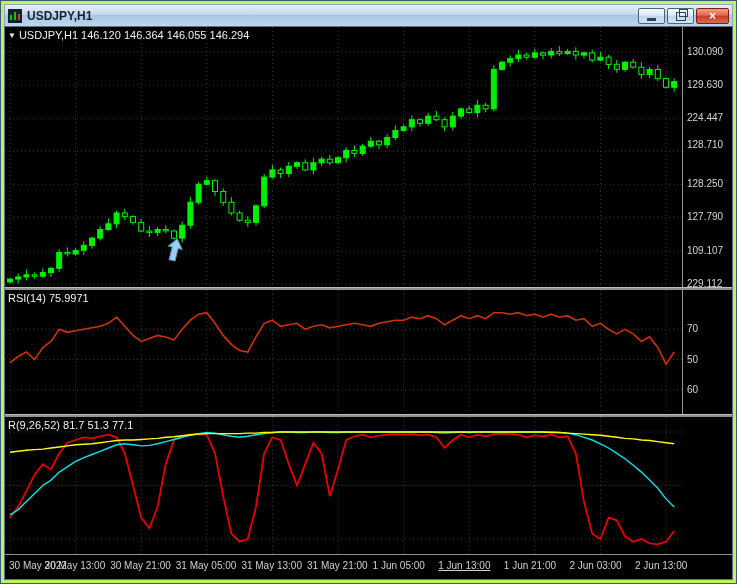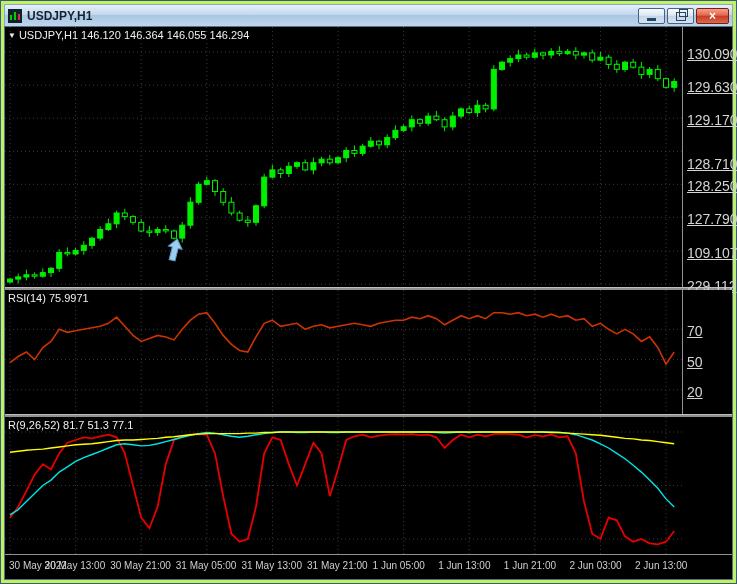--- a/index.html
+++ b/index.html
@@ -17,21 +17,21 @@
   .glyph-restore::before{content:"";position:absolute;left:2px;top:-4px;width:7px;height:6px;border:1px solid #28455f;}
   .glyph-close{color:#fff;font-size:12px;line-height:1;font-weight:700;}
   .chart-frame{box-sizing:border-box;height:554px;border:1px solid #55708a;background:#000;}
   .panel{position:relative;background:#000;border-radius:10px;}
   .panel svg{position:absolute;left:0;top:0;display:block;}
   .panel-main{height:260px;}
   .panel-rsi{height:124px;}
   .panel-wpr{height:137px;}
   .separator{height:3px;background:#8f8f8f;border-top:1px solid #bdbdbd;box-sizing:border-box;}
   .axis{position:absolute;right:0;top:0;bottom:0;width:50px;box-sizing:border-box;border-left:1px solid #909090;background:#000;}
-  .tick{position:absolute;left:4px;font-size:14px;color:#d4d4d4;white-space:nowrap;text-decoration:underline;}
+  .tick{position:absolute;left:4px;font-size:10px;color:#d4d4d4;white-space:nowrap;}
   .panel-label{position:absolute;top:2px;left:3px;font-size:11px;color:#f0f0f0;z-index:3;white-space:nowrap;}
   .dd-icon{display:inline-block;font-size:8px;color:#e8e8e8;margin-right:3px;vertical-align:1px;}
   .time-axis{position:relative;height:25px;border-top:1px solid #909090;box-sizing:border-box;background:#000;}
   .time-label{position:absolute;top:5px;font-size:10px;color:#cfcfcf;white-space:nowrap;}
 </style>
 </head>
 <body>
 
 <div class="window">
   <div class="titlebar">
@@ -247,22 +247,22 @@
             <rect x="666.7" y="54.6" width="5" height="5.7" fill="#00F000" stroke="#00F000"></rect>
           </g>
           <path transform="rotate(14 169 225.5248618784528)" d="M169 211.5248618784528 L162 220.5248618784528 L166 220.5248618784528 L166 233.5248618784528 L172 233.5248618784528 L172 220.5248618784528 L176 220.5248618784528 Z" fill="#9CCEF0" stroke="#5d9ac8"></path>
         </svg>
       <div class="panel-label">
         <span class="dd-icon">▼</span><span>USDJPY,H1 146.120 146.364 146.055 146.294</span>
       </div>
       <div class="axis" id="axis-main">
           <div class="tick" style="top: 19.1381px;">130.090</div>
           <div class="tick" style="top: 52.1768px;">129.630</div>
-          <div class="tick" style="top: 85.2155px;">129.170</div>
-          <div class="tick" style="top: 129px;">128.710</div>
+          <div class="tick" style="top: 85.2155px;">224.447</div>
+          <div class="tick" style="top: 112px;">128.710</div>
           <div class="tick" style="top: 151.293px;">128.250</div>
           <div class="tick" style="top: 184.331px;">127.790</div>
           <div class="tick" style="top: 218.088px;">109.107</div>
           <div class="tick" style="top: 251.127px;">229.112</div>
         </div>
     </div>
 
     <div class="separator"></div>
 
     <div class="panel panel-rsi">
@@ -282,21 +282,21 @@
             <line x1="0" y1="39.3" x2="677" y2="39.3"></line>
             <line x1="0" y1="69.6" x2="677" y2="69.6"></line>
             <line x1="0" y1="99.8" x2="677" y2="99.8"></line>
           </g>
           <polyline fill="none" stroke="#CC3300" stroke-width="1.6" points="5.0,72.6 13.2,66.5 21.4,62.0 29.6,69.6 37.8,57.5 46.0,51.4 54.2,39.3 62.4,42.3 70.6,40.8 78.8,39.3 87.0,37.8 95.2,36.3 103.4,33.3 111.6,27.2 119.8,36.3 128.0,45.4 136.2,51.4 144.4,48.4 152.6,45.4 160.8,46.9 169.0,49.9 177.2,39.3 185.4,30.2 193.6,24.2 201.8,22.7 210.0,33.3 218.2,45.4 226.4,54.4 234.6,60.5 242.8,62.0 251.0,46.9 259.2,33.3 267.4,30.2 275.6,36.3 283.8,34.8 292.0,33.3 300.2,39.3 308.4,36.3 316.6,34.8 324.8,37.8 333.0,36.3 341.2,34.8 349.4,33.3 357.6,34.8 365.8,36.3 374.0,33.3 382.2,31.8 390.4,30.2 398.6,30.2 406.8,27.2 415.0,28.7 423.2,25.7 431.4,28.7 439.6,34.8 447.8,30.2 456.0,25.7 464.2,28.7 472.4,25.7 480.6,28.7 488.8,22.7 497.0,22.7 505.2,24.2 513.4,22.7 521.6,25.7 529.8,24.2 538.0,27.2 546.2,24.2 554.4,27.2 562.6,25.7 570.8,30.2 579.0,28.7 587.2,36.3 595.4,33.3 603.6,39.3 611.8,43.9 620.0,39.3 628.2,43.9 636.4,51.4 644.6,46.9 652.8,57.5 661.0,74.1 669.2,62.0"></polyline>
         </svg>
       <div class="panel-label">RSI(14) 75.9971</div>
       <div class="axis" id="axis-rsi">
           <div class="tick" style="top: 33.3171px;">70</div>
           <div class="tick" style="top: 63.561px;">50</div>
-          <div class="tick" style="top: 93.8049px;">20</div>
+          <div class="tick" style="top: 93.8049px;">60</div>
         </div>
     </div>
 
     <div class="separator"></div>
 
     <div class="panel panel-wpr">
       <svg id="svg-wpr" width="677" height="137">
           <g stroke="#3a3a3a" stroke-dasharray="1 3">
             <line x1="5" y1="0" x2="5" y2="137"></line>
             <line x1="70.6" y1="0" x2="70.6" y2="137"></line>
@@ -321,20 +321,20 @@
     </div>
 
     <div class="time-axis" id="time-axis">
         <div class="time-label" style="left: 4px;">30 May 2022</div>
         <div class="time-label" style="left: 39.6px;">30 May 13:00</div>
         <div class="time-label" style="left: 105.2px;">30 May 21:00</div>
         <div class="time-label" style="left: 170.8px;">31 May 05:00</div>
         <div class="time-label" style="left: 236.4px;">31 May 13:00</div>
         <div class="time-label" style="left: 302px;">31 May 21:00</div>
         <div class="time-label" style="left: 367.6px;">1 Jun 05:00</div>
-        <div class="time-label" style="left: 433.2px;">1 Jun 13:00</div>
+        <div class="time-label" style="left: 433.2px; text-decoration: underline;">1 Jun 13:00</div>
         <div class="time-label" style="left: 498.8px;">1 Jun 21:00</div>
         <div class="time-label" style="left: 564.4px;">2 Jun 03:00</div>
         <div class="time-label" style="left: 630px;">2 Jun 13:00</div>
       </div>
 
   </div>
 </div>
 
 </body></html>

